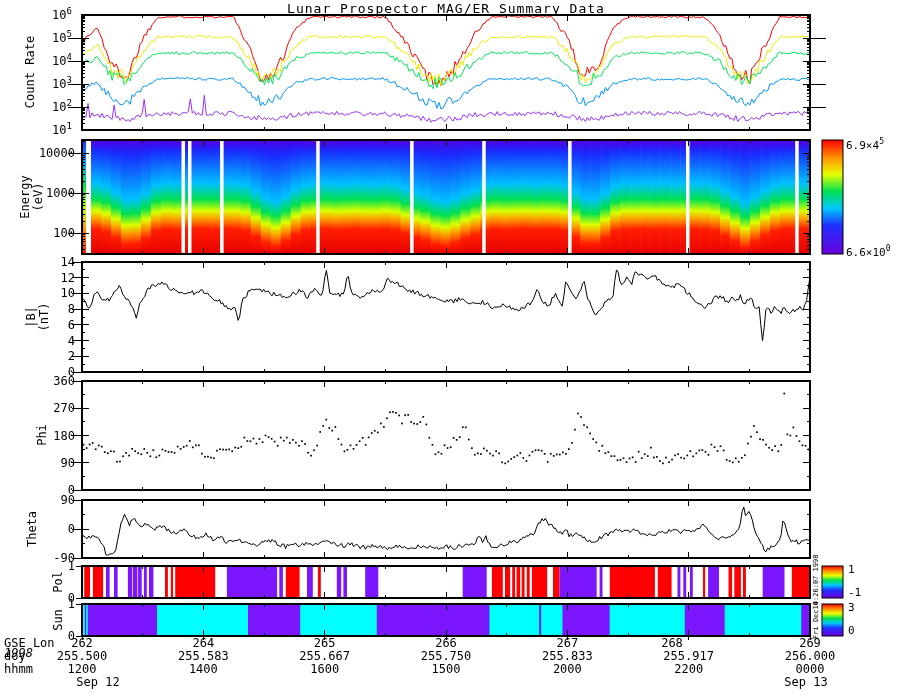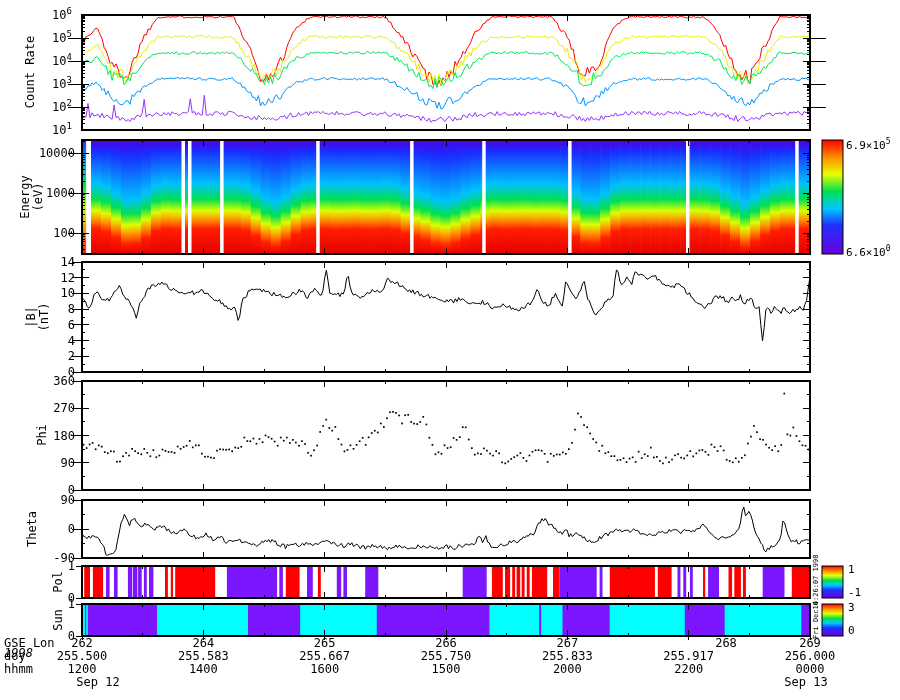--- a/index.html
+++ b/index.html
@@ -24,20 +24,21 @@
   #xaxis{position:absolute;left:0;top:0;width:900px;height:584px;pointer-events:none;}
   .xhdr{position:absolute;left:4px;font-size:12px;white-space:nowrap;}
   .xval{position:absolute;transform:translateX(-50%);font-size:12px;white-space:nowrap;}
   .vtext{position:absolute;font-size:7px;transform:translate(-50%,-50%) rotate(-90deg);transform-origin:center center;white-space:nowrap;}
   #vt1{left:816px;top:582px}#vt2{left:816px;top:620px}
 </style>
 </head>
 <body>
 
 <div id="fig">
+  <div id="title">Lunar Prospector MAG/ER Summary Data</div>
 
   <div class="yt" id="yt-cr">
       <span>Count Rate</span>
     </div>
   <div class="yt" id="yt-sp">
       <span>Energy</span>
       <span>(eV)</span>
     </div>
   <div class="yt" id="yt-b">
       <span>|B|</span>
@@ -1744,35 +1745,35 @@
       </defs>
       <rect x="0" y="0" width="21" height="114" fill="url(#rb)" stroke="#000"></rect>
     </svg>
   <svg id="cb-pol" class="cbar" width="21" height="32">
       <rect x="0" y="0" width="21" height="32" fill="url(#rb)" stroke="#000"></rect>
     </svg>
   <svg id="cb-sun" class="cbar" width="21" height="32">
       <rect x="0" y="0" width="21" height="32" fill="url(#rb)" stroke="#000"></rect>
     </svg>
 
-  <div class="cblab" id="cb-sp-top"><span>6.9×10</span><sup>5</sup></div>
+  <div class="cblab" id="cb-sp-top"><span>6.9×4</span><sup>5</sup></div>
   <div class="cblab" id="cb-sp-bot"><span>6.6×10</span><sup>0</sup></div>
   <div class="cblab" id="cb-pol-top">1</div>
   <div class="cblab" id="cb-pol-bot">-1</div>
   <div class="cblab" id="cb-sun-top">3</div>
   <div class="cblab" id="cb-sun-bot">0</div>
 
   <div id="xaxis">
       <div class="xhdr" style="top: 636px;">GSE Lon</div>
       <div class="xval" style="left: 82px; top: 636px;">262</div>
       <div class="xval" style="left: 203.333px; top: 636px;">264</div>
       <div class="xval" style="left: 324.667px; top: 636px;">265</div>
       <div class="xval" style="left: 446px; top: 636px;">266</div>
       <div class="xval" style="left: 567.333px; top: 636px;">267</div>
-      <div class="xval" style="left: 726px; top: 636px;">268</div>
+      <div class="xval" style="left: 672px; top: 636px;">268</div>
       <div class="xval" style="left: 810px; top: 636px;">269</div>
       <div class="xhdr" style="top: 649px;">doy</div>
       <div class="xval" style="left: 82px; top: 649px;">255.500</div>
       <div class="xval" style="left: 203.333px; top: 649px;">255.583</div>
       <div class="xval" style="left: 324.667px; top: 649px;">255.667</div>
       <div class="xval" style="left: 446px; top: 649px;">255.750</div>
       <div class="xval" style="left: 567.333px; top: 649px;">255.833</div>
       <div class="xval" style="left: 688.667px; top: 649px;">255.917</div>
       <div class="xval" style="left: 810px; top: 649px;">256.000</div>
       <div class="xhdr" style="top: 662px;">hhmm</div>

